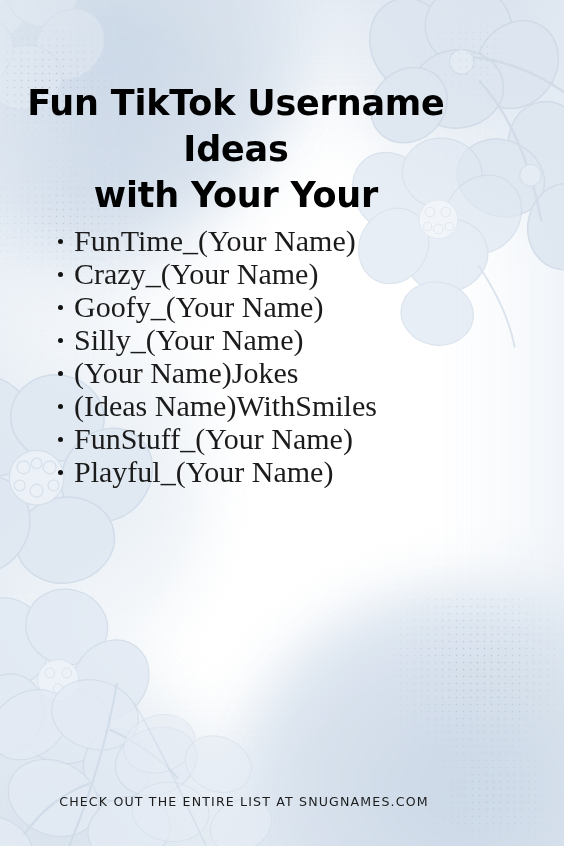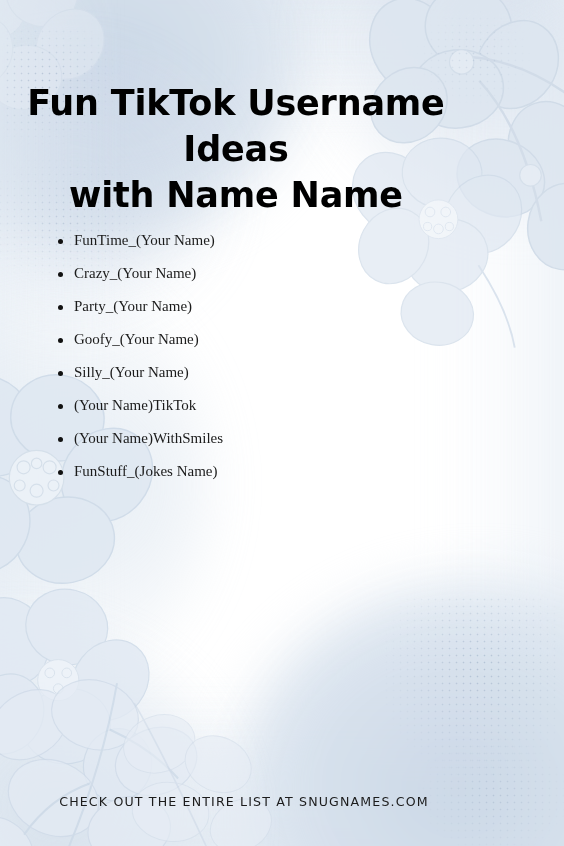--- a/index.html
+++ b/index.html
@@ -177,21 +177,21 @@
     list-style:none;
     margin:0 auto;
     padding:0;
     width:370px;
   }
 
   ul.idea-list li {
     position:relative;
     padding-left:23px;
     font-family:"Liberation Serif", "DejaVu Serif", serif;
-    font-size:15px;
+    font-size:30px;
     line-height:33px;
     color:#1b1b1b;
     white-space:nowrap;
   }
 
   ul.idea-list li::before {
     content:"";
     position:absolute;
     left:7px;
     top:15px;
@@ -357,32 +357,32 @@
     <div class="speckle spk-tl2"></div>
     <div class="speckle spk-tr"></div>
     <div class="speckle spk-br"></div>
     <div class="speckle spk-br2"></div>
   </div>
 
   <div class="content">
 
     <h1 class="title">
       <span class="ln">Fun TikTok Username Ideas</span>
-      <span class="ln">with Name Name</span>
+      <span class="ln">with Your Your</span>
     </h1>
 
     <div class="list-wrap">
       <ul class="idea-list">
         <li>FunTime_(Your Name)</li>
         <li>Crazy_(Your Name)</li>
-        <li>Party_(Your Name)</li>
         <li>Goofy_(Your Name)</li>
         <li>Silly_(Your Name)</li>
-        <li>(Your Name)TikTok</li>
-        <li>(Your Name)WithSmiles</li>
-        <li>FunStuff_(Jokes Name)</li>
+        <li>(Your Name)Jokes</li>
+        <li>(Ideas Name)WithSmiles</li>
+        <li>FunStuff_(Your Name)</li>
+        <li>Playful_(Your Name)</li>
       </ul>
     </div>
 
     <div class="footer">CHECK OUT THE ENTIRE LIST AT SNUGNAMES.COM</div>
 
   </div>
 </div>
 
 </body></html>

